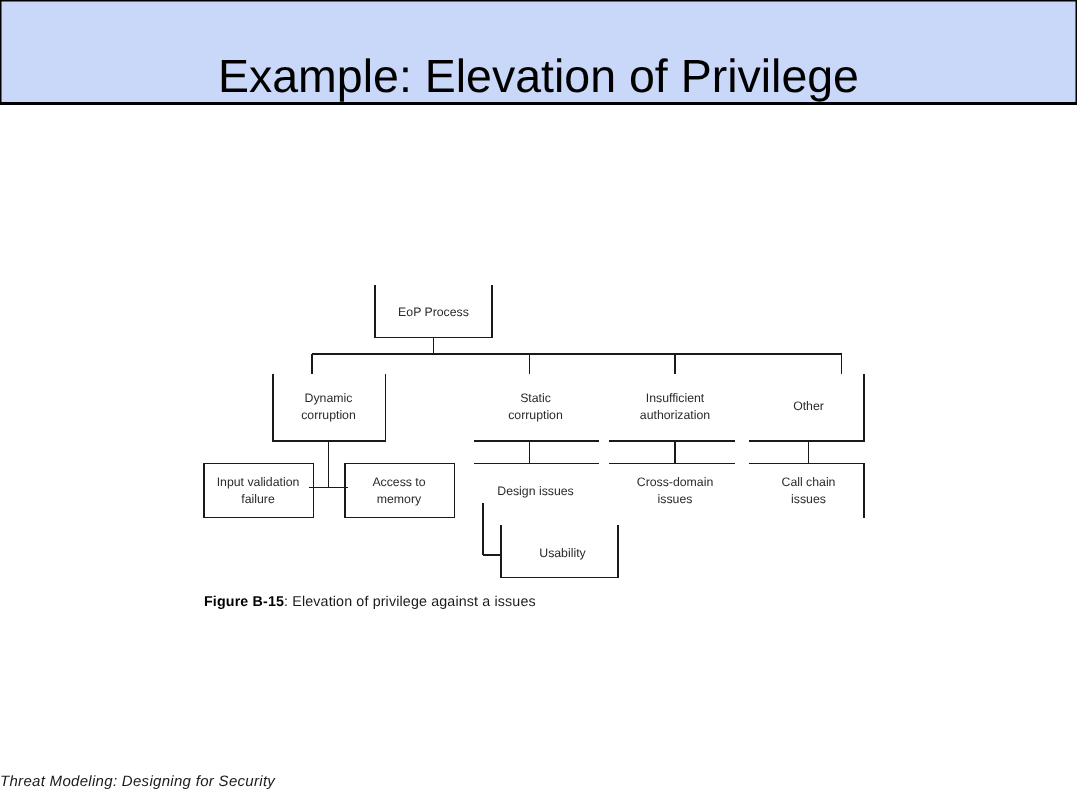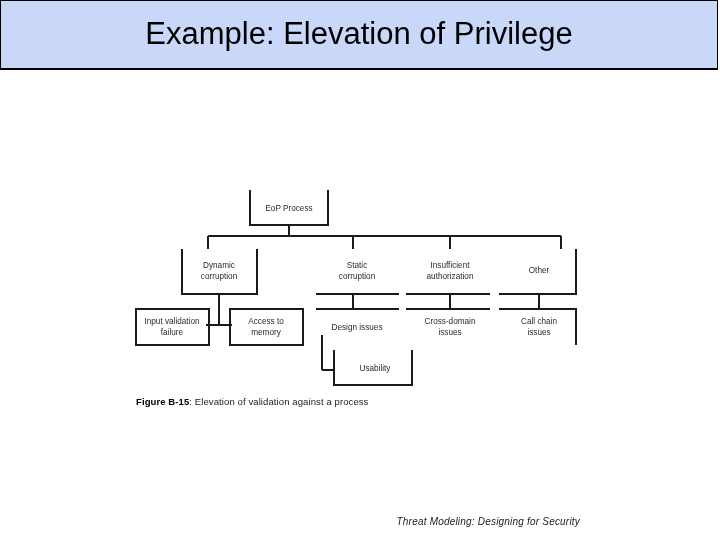--- a/index.html
+++ b/index.html
@@ -21,21 +21,21 @@
     position: absolute;
     left: 0px;
     top: 0px;
     width: 718px;
     height: 70px;
     background: #c9d7f8;
     border: 1px solid #000000;
     border-bottom: 2px solid #000000;
     box-sizing: border-box;
     display: flex;
-    align-items: center;
+    align-items: flex-end;
     justify-content: center;
   }
   #title-text {
     font-size: 31px;
     font-weight: 400;
     color: #000000;
     letter-spacing: 0px;
     white-space: nowrap;
     line-height: 1;
     padding-bottom: 2px;
@@ -65,21 +65,21 @@
     font-weight: bold;
     color: #000000;
   }
 
   
   #footer {
     position: absolute;
     left: 0px;
     top: 516px;
     width: 580px;
-    text-align: right;
+    text-align: left;
     font-size: 10px;
     font-style: italic;
     color: #1a1a1a;
     letter-spacing: 0.2px;
   }
 </style>
 </head>
 <body>
 
 <div id="title-bar">
@@ -182,15 +182,15 @@
       <text x="450" y="150">issues</text>
 
       <text x="539" y="139">Call chain</text>
       <text x="539" y="150">issues</text>
 
       <text x="375" y="186">Usability</text>
     </g>
   </svg>
 </div>
 
-<div id="figure-caption"><span class="cap-num">Figure B-15</span><span>: </span><span>Elevation of validation against a process</span></div>
+<div id="figure-caption"><span class="cap-num">Figure B-15</span><span>: </span><span>Elevation of privilege against a issues</span></div>
 
 <div id="footer">Threat Modeling: Designing for Security</div>
 
 </body></html>

